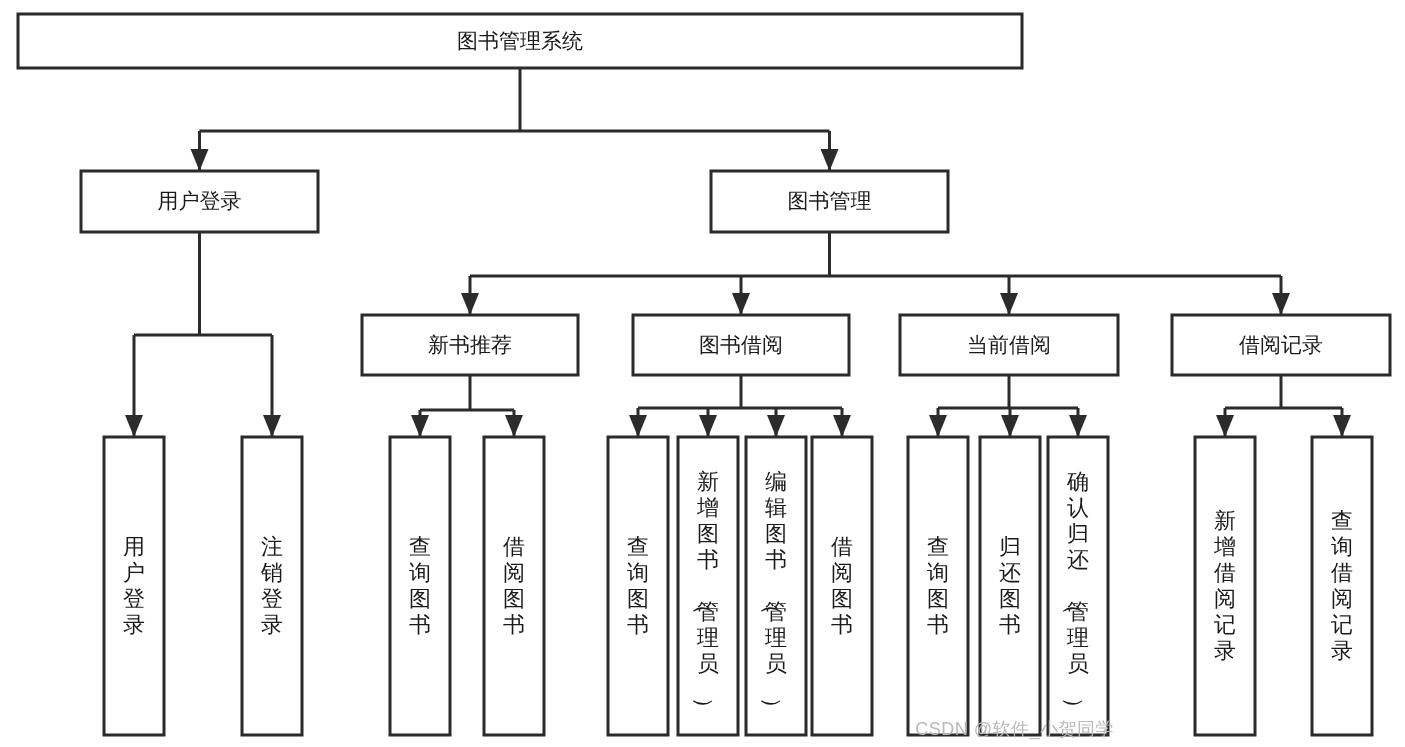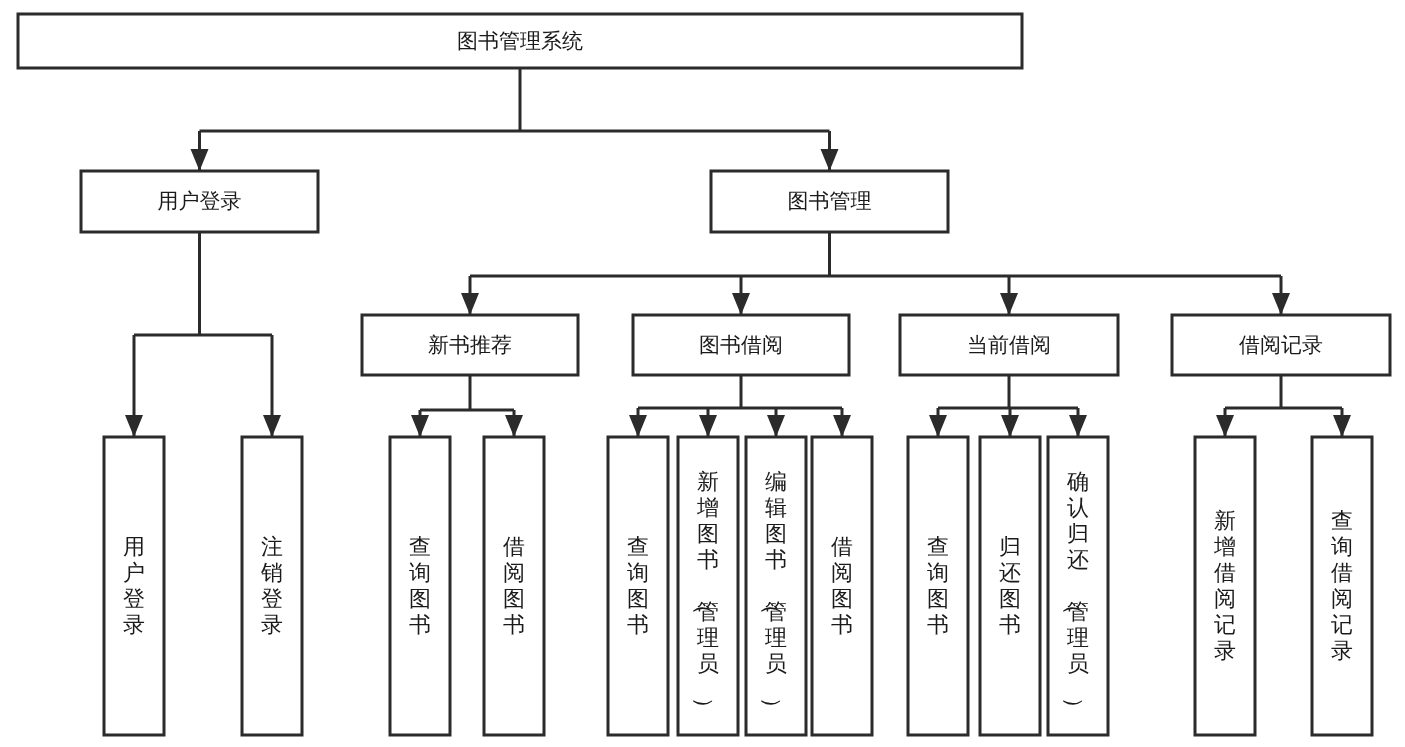--- a/index.html
+++ b/index.html
@@ -202,13 +202,14 @@
         <g>
           <rect class="node-box" x="1195" y="437" width="60" height="298"></rect>
           <text class="node-label-v" x="1225" y="528"><tspan x="1225" dy="0">新</tspan><tspan x="1225" dy="26">增</tspan><tspan x="1225" dy="26">借</tspan><tspan x="1225" dy="26">阅</tspan><tspan x="1225" dy="26">记</tspan><tspan x="1225" dy="26">录</tspan></text>
         </g>
         <g>
           <rect class="node-box" x="1312" y="437" width="60" height="298"></rect>
           <text class="node-label-v" x="1342" y="528"><tspan x="1342" dy="0">查</tspan><tspan x="1342" dy="26">询</tspan><tspan x="1342" dy="26">借</tspan><tspan x="1342" dy="26">阅</tspan><tspan x="1342" dy="26">记</tspan><tspan x="1342" dy="26">录</tspan></text>
         </g>
       </g>
     </svg>
+  <div class="watermark">CSDN @软件_小贺同学</div>
 </div>
 
 </body></html>

